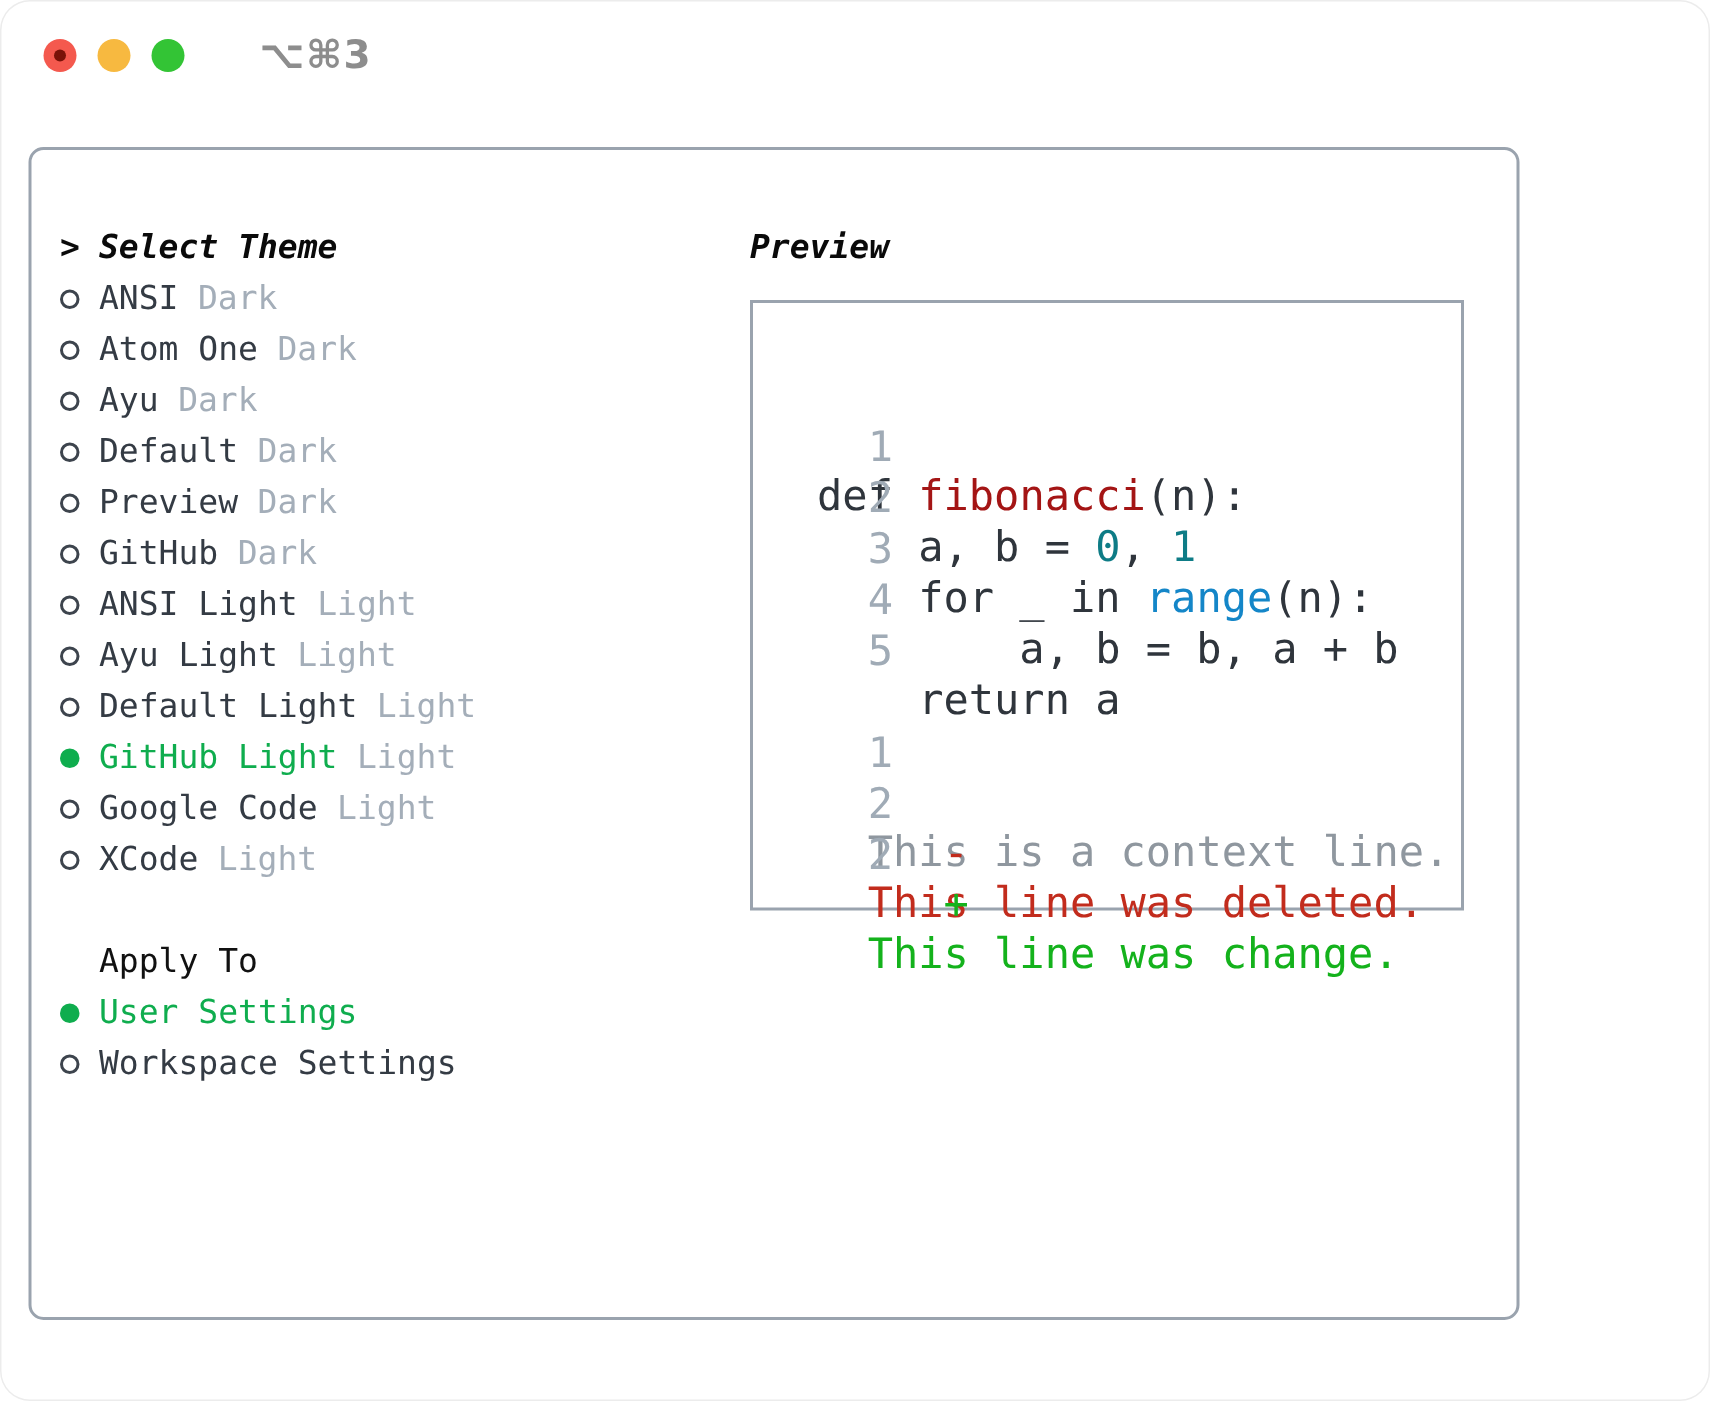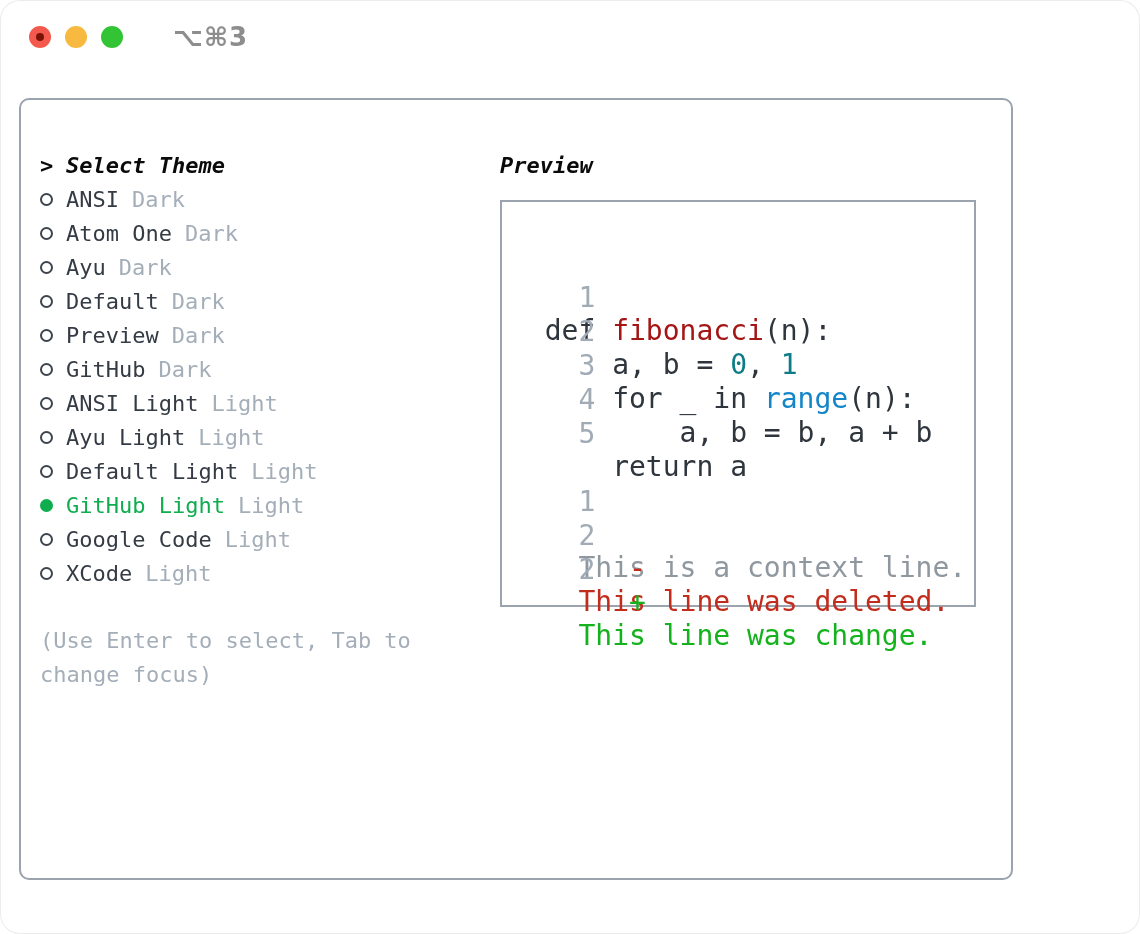--- a/index.html
+++ b/index.html
@@ -161,22 +161,38 @@
     <span class="tag">Light</span>
   </div>
 
   <div class="row">
     <span class="pfx"><span class="dot"></span></span>
     <span class="nm">XCode</span>
     <span class="tag">Light</span>
   </div>
 </div>
 
-
-      <div class="hint">(Use Enter to select, Tab to change focus)</div>
+      <div class="apply-block">
+        <div class="row">
+          <span class="pfx"></span>
+          <span class="apply-label">Apply To</span>
+        </div>
+        <div>
+  <div class="row">
+    <span class="pfx"><span class="dot sel"></span></span>
+    <span class="nm sel">User Settings</span>
+  </div>
+
+  <div class="row">
+    <span class="pfx"><span class="dot"></span></span>
+    <span class="nm">Workspace Settings</span>
+  </div>
+</div>
+      </div>
+
 
     </div>
 
     <div class="col-right">
       <div class="row">
         <span class="hdr">Preview</span>
       </div>
       <div class="preview-box">
         <div>
   <div class="code-line">

